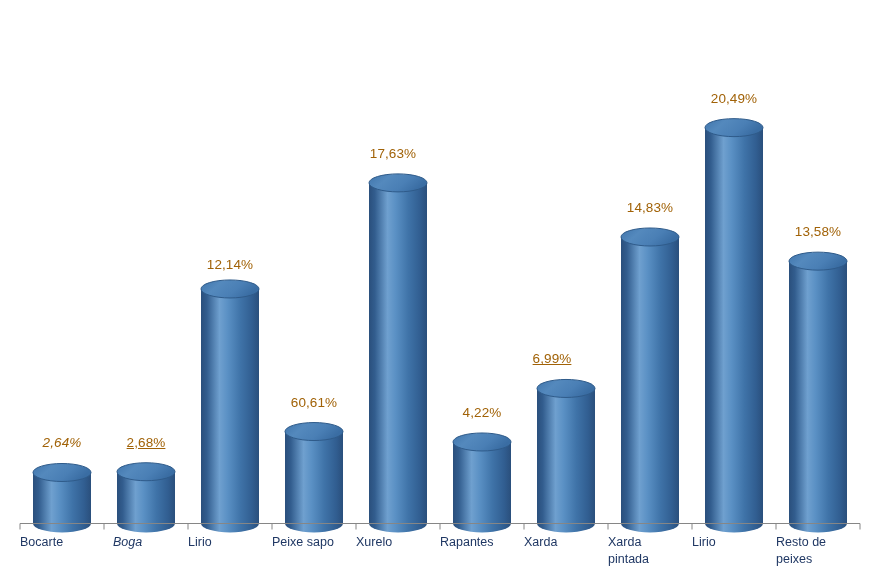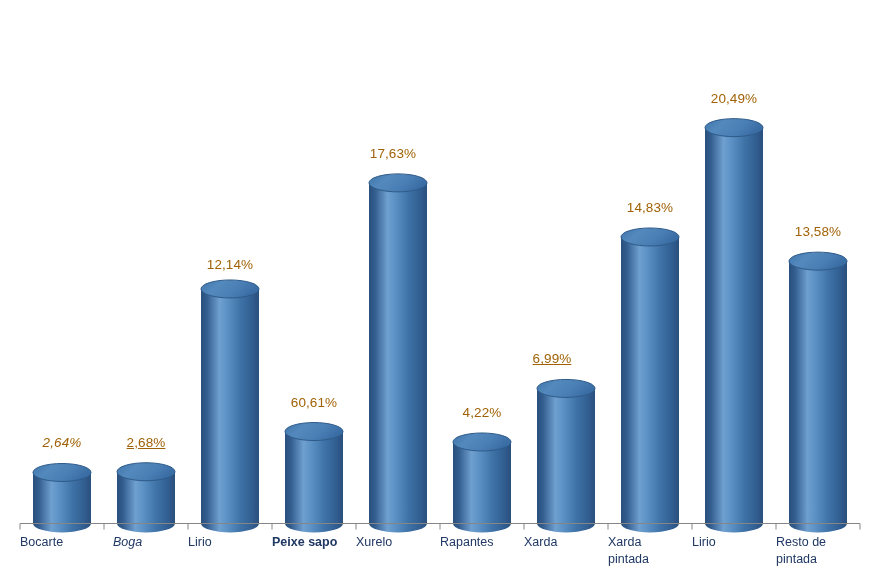--- a/index.html
+++ b/index.html
@@ -117,23 +117,23 @@
       <div class="data-label" style="left: 422px; width: 120px; top: 404.97px;">4,22%</div>
       <div class="data-label" style="left: 492px; width: 120px; top: 351.453px; text-decoration: underline;">6,99%</div>
       <div class="data-label" style="left: 590px; width: 120px; top: 199.984px;">14,83%</div>
       <div class="data-label" style="left: 674px; width: 120px; top: 90.6332px;">20,49%</div>
       <div class="data-label" style="left: 758px; width: 120px; top: 224.134px;">13,58%</div>
     </div>
   <div id="cats-layer">
       <div class="cat-label" style="left: 20px; width: 84px; top: 533.5px;">Bocarte</div>
       <div class="cat-label" style="left: 113px; width: 84px; top: 533.5px; font-style: italic;">Boga</div>
       <div class="cat-label" style="left: 188px; width: 84px; top: 533.5px;">Lirio</div>
-      <div class="cat-label" style="left: 272px; width: 84px; top: 533.5px; font-weight: bold;">Peixe sapo</div>
+      <div class="cat-label" style="left: 272px; width: 84px; top: 533.5px;">Peixe sapo</div>
       <div class="cat-label" style="left: 356px; width: 84px; top: 533.5px;">Xurelo</div>
       <div class="cat-label" style="left: 440px; width: 84px; top: 533.5px;">Rapantes</div>
       <div class="cat-label" style="left: 524px; width: 84px; top: 533.5px;">Xarda</div>
       <div class="cat-label" style="left: 608px; width: 84px; top: 533.5px;">Xarda
 pintada</div>
       <div class="cat-label" style="left: 692px; width: 84px; top: 533.5px;">Lirio</div>
       <div class="cat-label" style="left: 776px; width: 84px; top: 533.5px;">Resto de
-pintada</div>
+peixes</div>
     </div>
 </div>
 
 </body></html>

